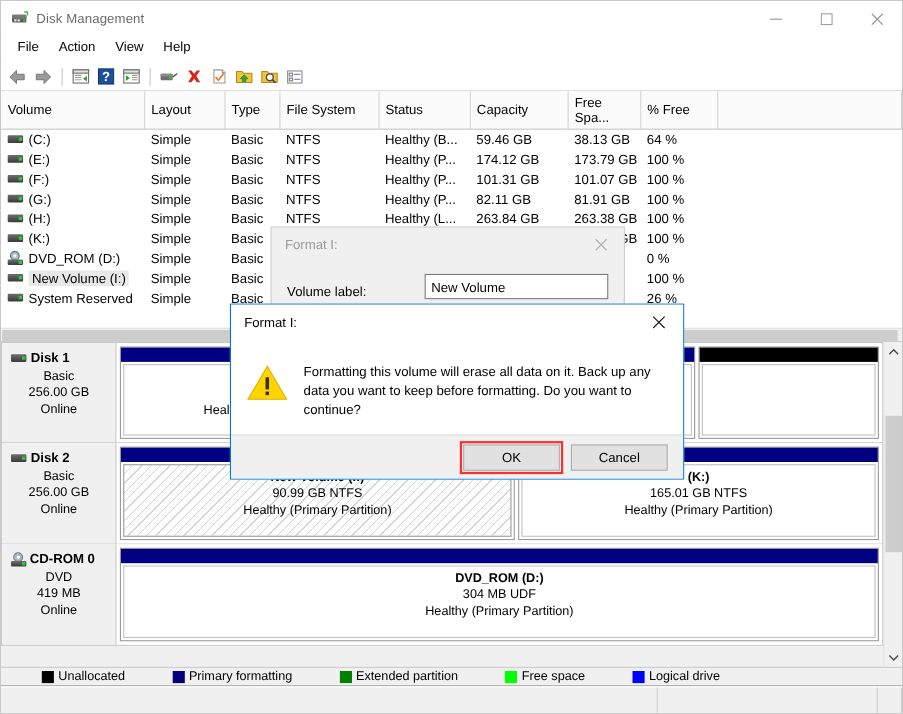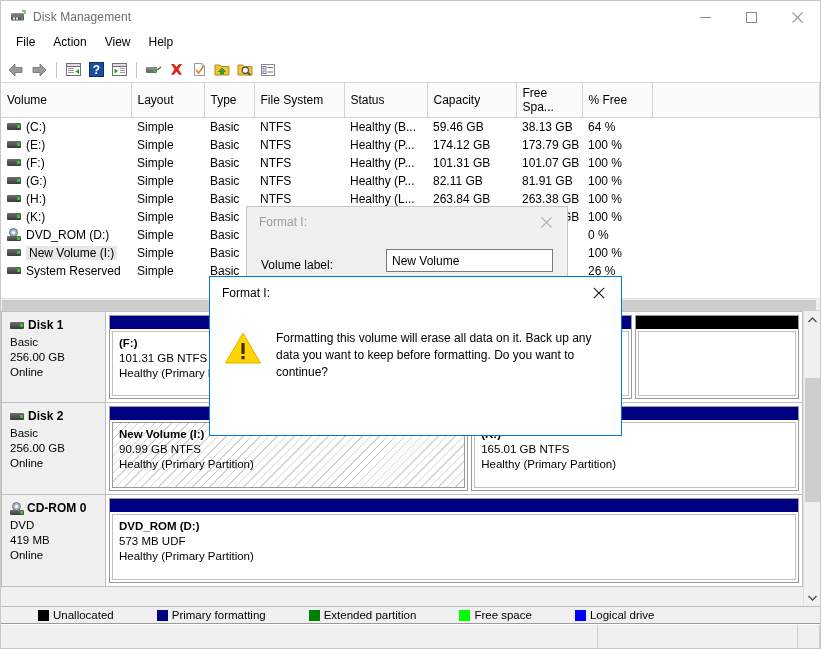--- a/index.html
+++ b/index.html
@@ -107,21 +107,21 @@
   .hscroll .thumb {
     position: absolute; left: 1px; top: 1px; height: 10px; width: 99.4%;
     background: #cdcdcd;
   }
 
   
   .graph-wrap {
     flex: 1 1 auto; position: relative; background: #f0f0f0; overflow: hidden;
     display: flex;
   }
-  .graph-inner { flex: 1 1 auto; position: relative; overflow: hidden; }
+  .graph-inner { flex: 1 1 auto; position: relative; overflow: hidden; text-align: center; }
   .disk-row {
     display: flex; height: 92px; border: 1px solid #bfbfbf;
     border-top: none; background: #ffffff; margin: 0;
   }
   .disk-row:first-child { border-top: 1px solid #bfbfbf; }
   .disk-head {
     flex: 0 0 104px; background: #f0f0f0; border-right: 1px solid #bfbfbf;
     padding: 6px 8px 0 8px; font-size: 11.5px; color: #000; line-height: 15px;
   }
   .disk-head .dh-title { font-weight: bold; font-size: 12px; display: flex; align-items: center; margin-bottom: 2px; }
@@ -657,21 +657,21 @@
             </div>
             <div>DVD</div>
             <div>419 MB</div>
             <div>Online</div>
           </div>
           <div class="parts">
             <div class="part" style="flex: 91 0 0px;">
               <div class="cap"></div>
               <div class="body">
                 <div class="l1">DVD_ROM  (D:)</div>
-                <div class="l2">573 MB UDF</div>
+                <div class="l2">304 MB UDF</div>
                 <div class="l3">Healthy (Primary Partition)</div>
               </div>
             </div>
           </div>
         </div>
       </div>
     <div class="vscroll">
       <div class="vs-arrow up">
         <svg width="9" height="6" viewBox="0 0 9 6">
             <path d="M0.5 5 L4.5 1 L8.5 5" stroke="#4a4a4a" stroke-width="1.3" fill="none"></path>
@@ -740,15 +740,19 @@
     <div class="dlg-content">
       <div class="warn-ico">
         <svg width="38" height="34" viewBox="0 0 38 34">
           <path d="M19 2 L36.5 32 L1.5 32 Z" fill="#ffd400" stroke="#d9b200" stroke-width="1"></path>
           <rect x="17.4" y="12" width="3.2" height="11" fill="#3a2e00"></rect>
           <rect x="17.4" y="25" width="3.2" height="3.2" fill="#3a2e00"></rect>
         </svg>
       </div>
       <div class="msg">Formatting this volume will erase all data on it. Back up any data you want to keep before formatting. Do you want to continue?</div>
     </div>
+    <div class="dlg-foot">
+      <div class="dlg-btn focus-ring">OK</div>
+      <div class="dlg-btn">Cancel</div>
+    </div>
   </div>
 
 </div>
 
 </body></html>

